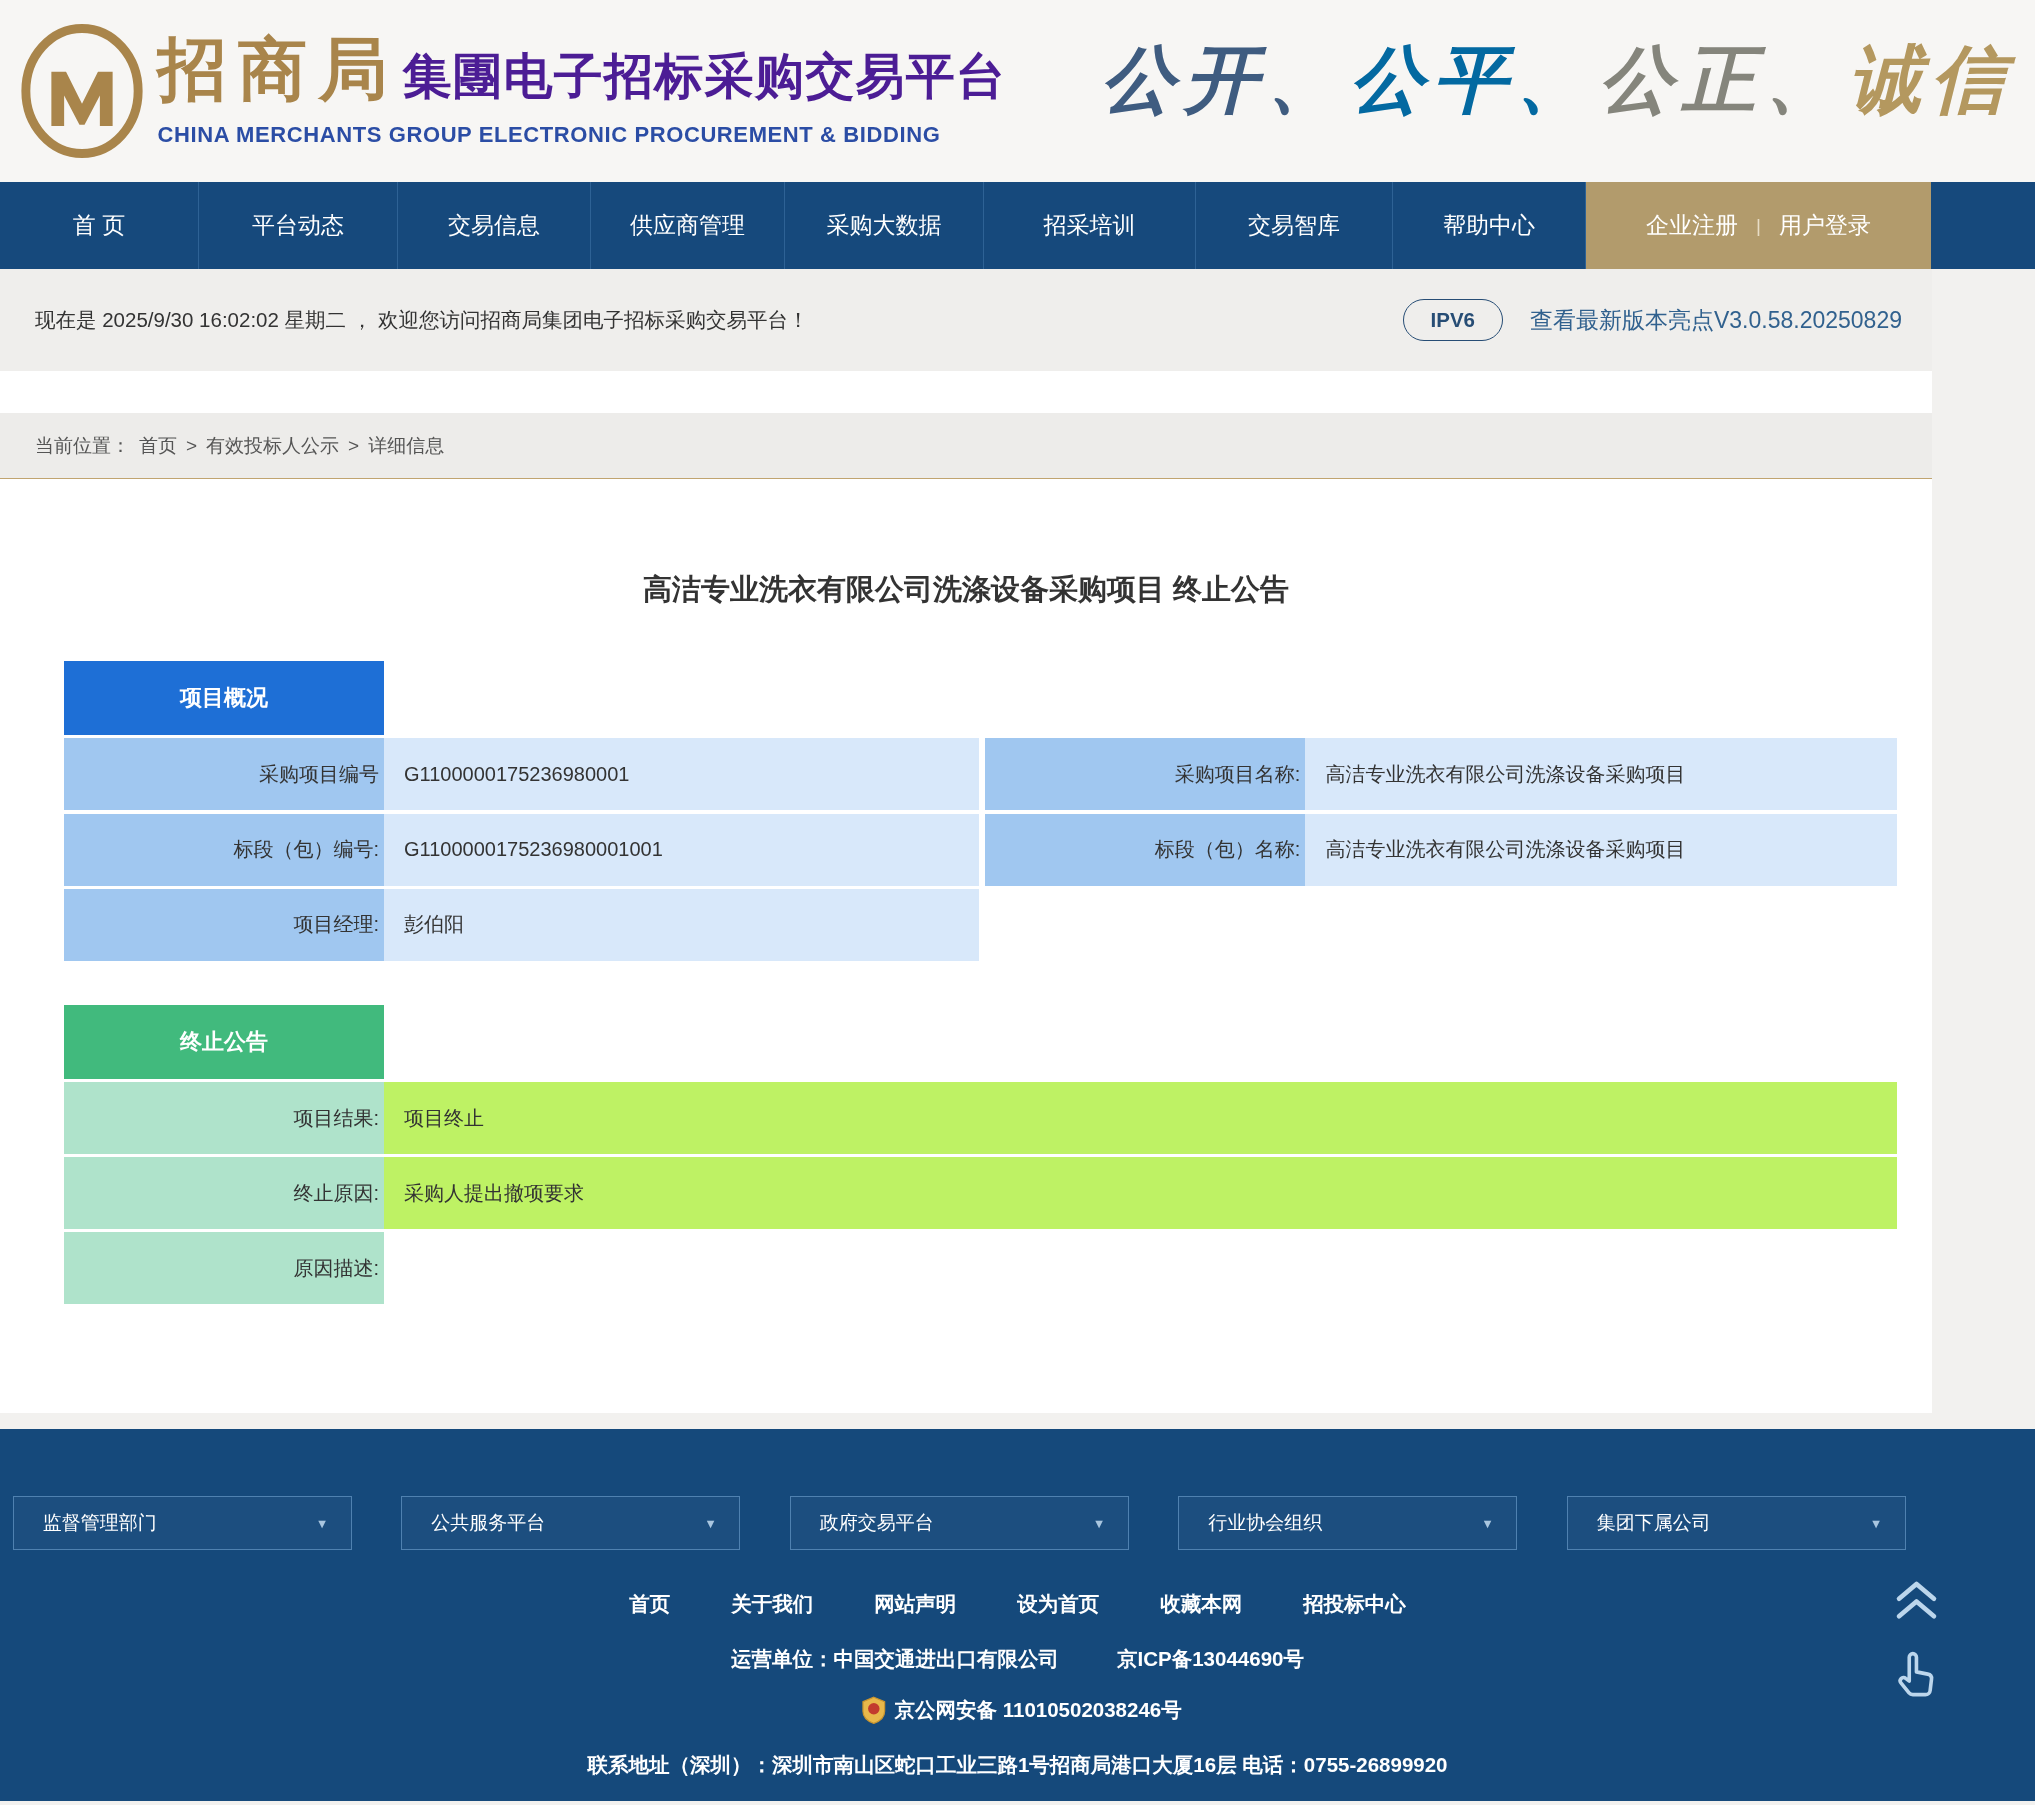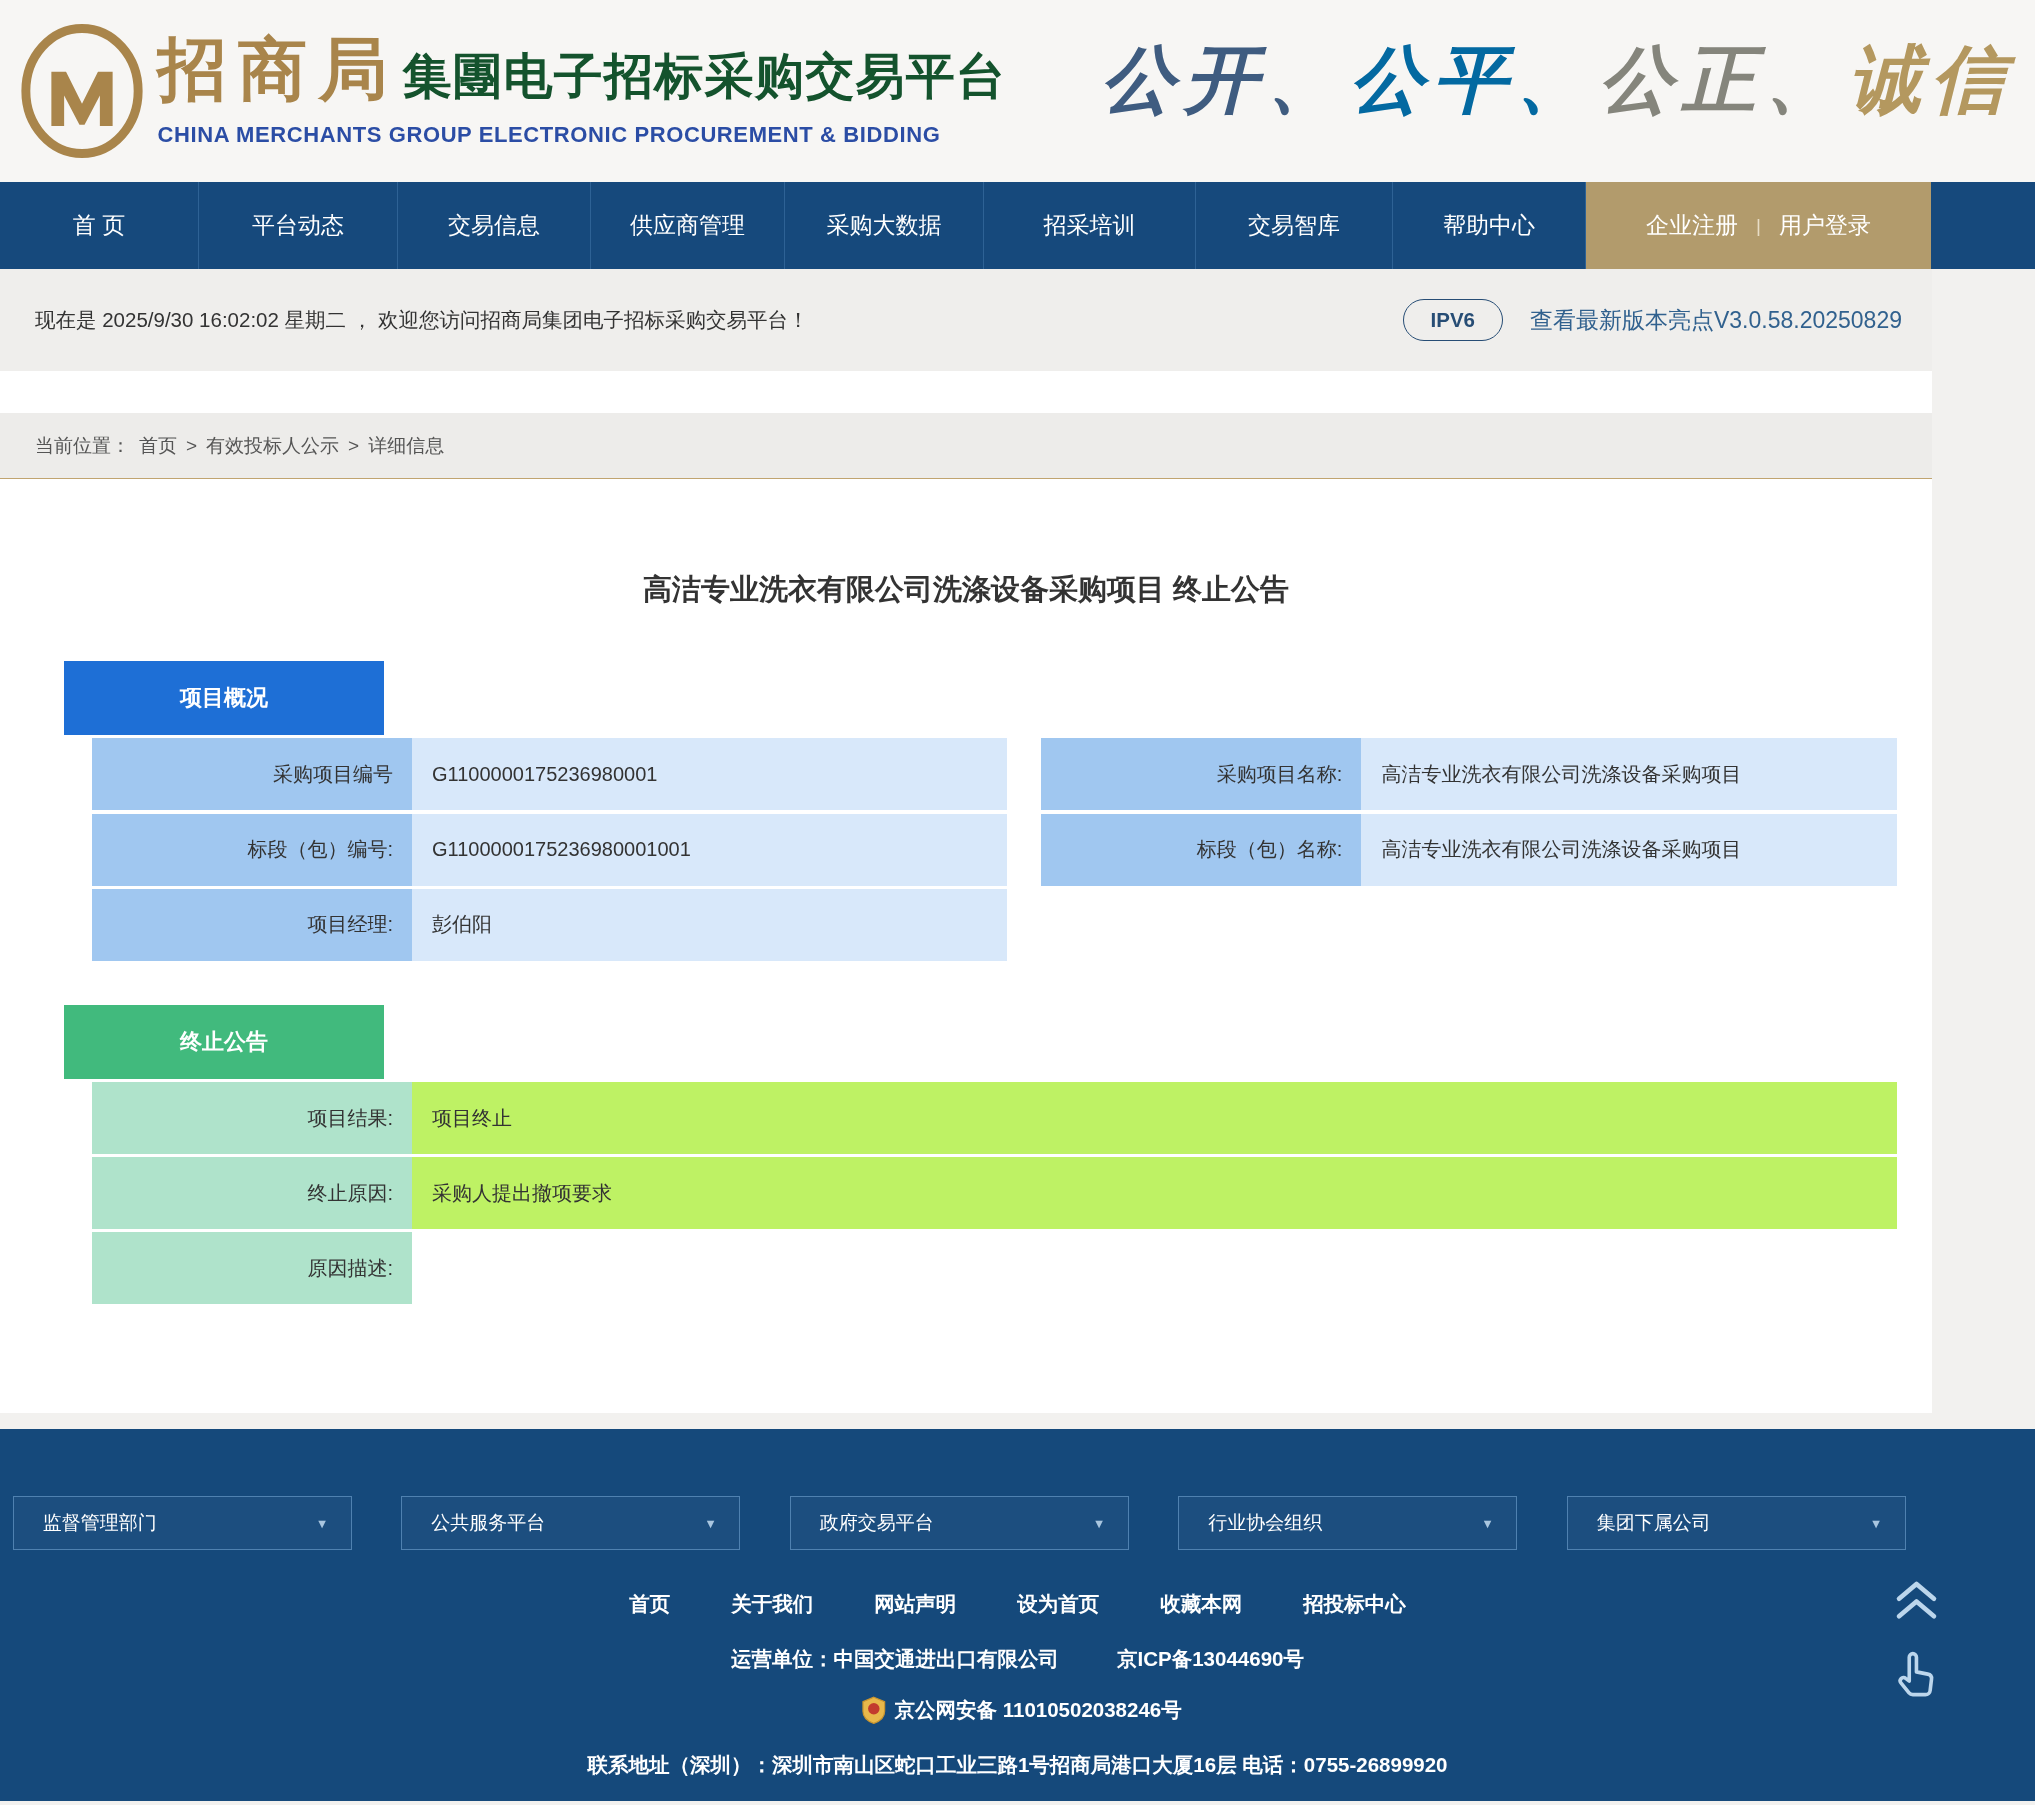--- a/index.html
+++ b/index.html
@@ -5,21 +5,21 @@
   html,body{margin:0;padding:0;background:#f2f1ef;font-family:"Liberation Sans",sans-serif;}
   .page{width:2035px;position:relative;}
 
   
   .header{height:182px;background:#f7f6f4;position:relative;}
   .logo-block{position:absolute;left:18px;top:24px;display:flex;align-items:flex-start;}
   .logo-mark{width:128px;height:134px;flex:0 0 auto;}
   .logo-text{margin-left:11.5px;}
   .logo-line1{display:flex;align-items:baseline;white-space:nowrap;}
   .brand-gold{font-family:"DejaVu Serif",serif;font-weight:bold;font-size:69px;color:#a9854b;letter-spacing:11.5px;}
-  .brand-blue{font-weight:bold;font-size:49px;color:#14532d;letter-spacing:1.3px;margin-left:3.8px;}
+  .brand-blue{font-weight:bold;font-size:49px;color:#4c1d95;letter-spacing:1.3px;margin-left:3.8px;}
   .brand-en{margin-top:6.4px;font-size:22px;font-weight:bold;color:#2b4da5;letter-spacing:0.6px;}
   .slogan{position:absolute;left:1101px;top:31px;font-family:"DejaVu Serif",serif;font-style:italic;font-weight:bold;font-size:74px;letter-spacing:9px;white-space:nowrap;}
   .slogan .s1{color:#3f5c80;} .slogan .s2{color:#0369a1;} .slogan .s3{color:#85857c;} .slogan .s4{color:#b4985f;}
   .ccrc{position:absolute;right:14px;top:14px;width:115px;text-align:center;}
   .ccrc-label{margin-top:3.8px;font-size:19px;font-weight:bold;color:#1c3e8f;letter-spacing:10.2px;}
 
   
   .nav{height:87px;background:#16497c;display:flex;align-items:stretch;}
   .nav-item{display:flex;align-items:center;justify-content:center;color:#fff;font-size:23px;border-right:0.6px solid #2e6295;cursor:pointer;}
   .nav-gold{background:#b29b6c;display:flex;align-items:center;justify-content:center;color:#fff;font-size:23px;width:345px;}
@@ -45,21 +45,21 @@
   .content{width:1932px;min-height:934px;background:#ffffff;padding-top:1.3px;box-sizing:border-box;}
   .page-title{margin-top:90px;text-align:center;font-size:29px;font-weight:bold;color:#333;}
 
   .section{margin-left:64px;margin-top:51px;width:1833px;}
   .section-tab{width:320px;height:74px;display:flex;align-items:center;justify-content:center;color:#fff;font-size:22px;font-weight:bold;}
   .tab-blue{background:#1e6fd6;}
   .tab-green{background:#41ba7d;}
 
   .tbl-row{display:flex;margin-top:3.2px;height:72px;}
   .cell{display:flex;align-items:center;font-size:20px;color:#333;box-sizing:border-box;}
-  .lbl{width:320px;justify-content:flex-end;padding-right:19px;text-align:center;flex:0 0 auto;margin-left:28px;}
+  .lbl{width:320px;justify-content:flex-end;padding-right:5px;text-align:center;flex:0 0 auto;}
   .val{padding-left:20px;}
   .blue-lbl{background:#a0c7f0;}
   .blue-val{background:#d8e8fa;}
   .green-lbl{background:#afe3cb;}
   .green-val{background:#bef264;flex:1;}
   .w-val1{width:595px;flex:0 0 auto;}
   .pair-gap{width:6.4px;}
   .w-val2{width:592px;flex:1;}
 
   

